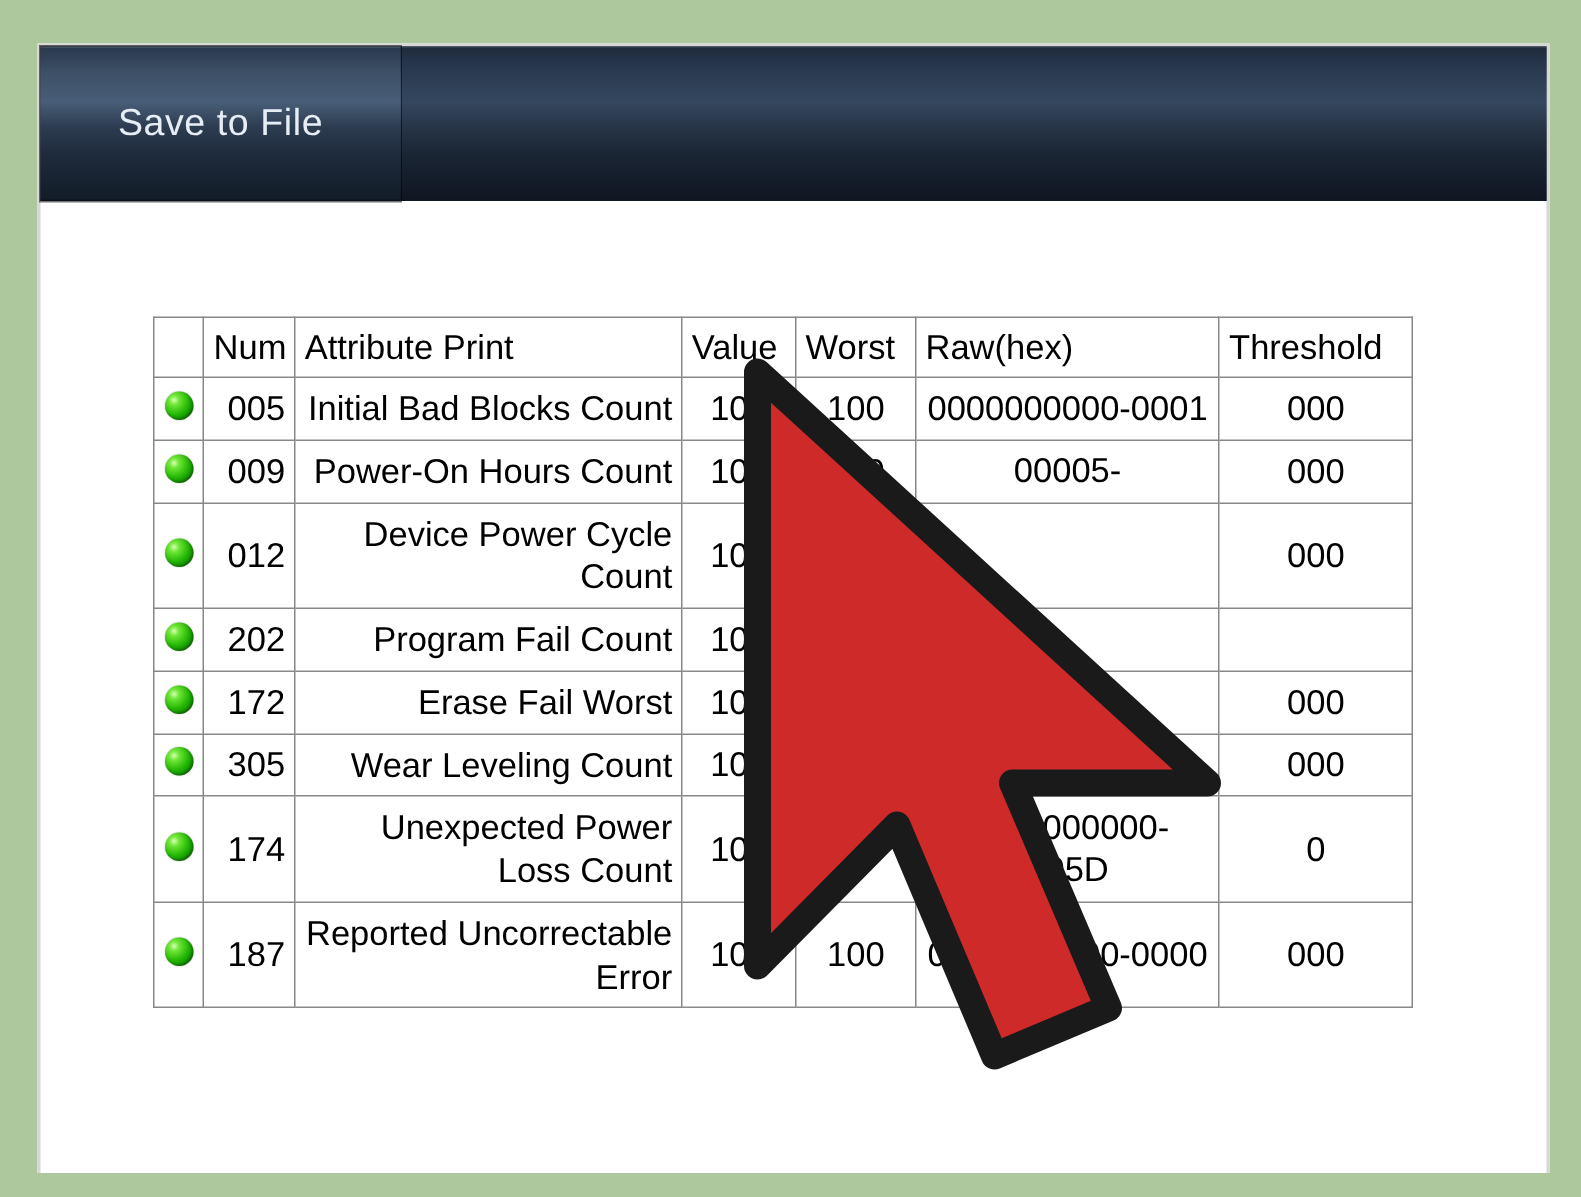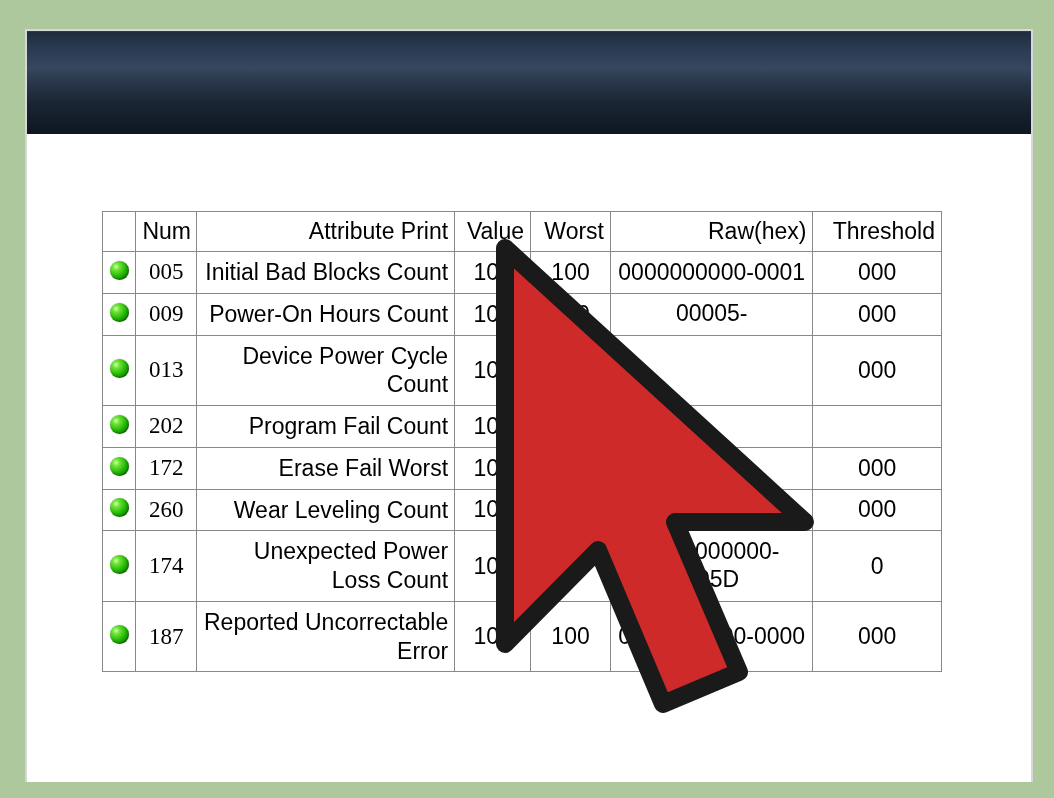--- a/index.html
+++ b/index.html
@@ -79,33 +79,33 @@
   }
   table.smart th, table.smart td {
     border: 1px solid #888;
     font-size: 23px;
     color: #000;
     padding: 6px 6px;
     vertical-align: middle;
   }
   table.smart th {
     font-weight: normal;
-    text-align: right;
+    text-align: left;
     white-space: nowrap;
   }
   col.c-status { width: 33px; }
   col.c-num    { width: 60px; }
   col.c-name   { width: 255px; }
   col.c-value  { width: 75px; }
   col.c-worst  { width: 79px; }
   col.c-raw    { width: 200px; }
   col.c-thresh { width: 127px; }
 
   td.status { text-align: center; }
-  td.num    { text-align: center; padding-left:2px; padding-right:2px;font-family:Liberation Serif, serif; }
+  td.num    { text-align: right; padding-left:2px; padding-right:2px; }
   td.name   { text-align: right; line-height: 1.25; }
   td.value, td.worst, td.threshold { text-align: center; }
   td.raw    { text-align: center; line-height: 1.2; }
 
   .status-dot {
     width: 19px; height: 19px; border-radius: 50%;
     display: inline-block;
     background: radial-gradient(circle at 32% 30%, #d6ffb0 0%, #6fe638 18%, #1fb300 55%, #0d6f00 100%);
     box-shadow: inset -1px -1px 2px rgba(0,0,0,0.35), 0 0 1px rgba(0,0,0,0.4);
   }
@@ -118,20 +118,23 @@
     height: 510px;
     pointer-events: none;
   }
 </style>
 </head>
 <body>
 
 <div class="window">
 
   <div class="toolbar">
+    <div class="tool-btn save">
+      <span>Save to File</span>
+    </div>
     <div class="toolbar-spacer"></div>
   </div>
 
   <div class="content">
     <table class="smart">
       <colgroup>
         <col class="c-status">
           <col class="c-num">
           <col class="c-name">
         <col class="c-value">
@@ -164,21 +167,21 @@
             <td class="status"><span class="status-dot"></span></td>
             <td class="num">009</td>
             <td class="name">Power-On Hours Count</td>
             <td class="value">100</td>
             <td class="worst">100</td>
             <td class="raw">00005-</td>
             <td class="threshold">000</td>
           </tr>
           <tr>
             <td class="status"><span class="status-dot"></span></td>
-            <td class="num">013</td>
+            <td class="num">012</td>
             <td class="name">Device Power Cycle Count</td>
             <td class="value">100</td>
             <td class="worst">100</td>
             <td class="raw"></td>
             <td class="threshold">000</td>
           </tr>
           <tr>
             <td class="status"><span class="status-dot"></span></td>
             <td class="num">202</td>
             <td class="name">Program Fail Count</td>
@@ -191,21 +194,21 @@
             <td class="status"><span class="status-dot"></span></td>
             <td class="num">172</td>
             <td class="name">Erase Fail Worst</td>
             <td class="value">100</td>
             <td class="worst">100</td>
             <td class="raw"></td>
             <td class="threshold">000</td>
           </tr>
           <tr>
             <td class="status"><span class="status-dot"></span></td>
-            <td class="num">260</td>
+            <td class="num">305</td>
             <td class="name">Wear Leveling Count</td>
             <td class="value">100</td>
             <td class="worst">100</td>
             <td class="raw">0000 0099</td>
             <td class="threshold">000</td>
           </tr>
           <tr>
             <td class="status"><span class="status-dot"></span></td>
             <td class="num">174</td>
             <td class="name">Unexpected Power Loss Count</td>

